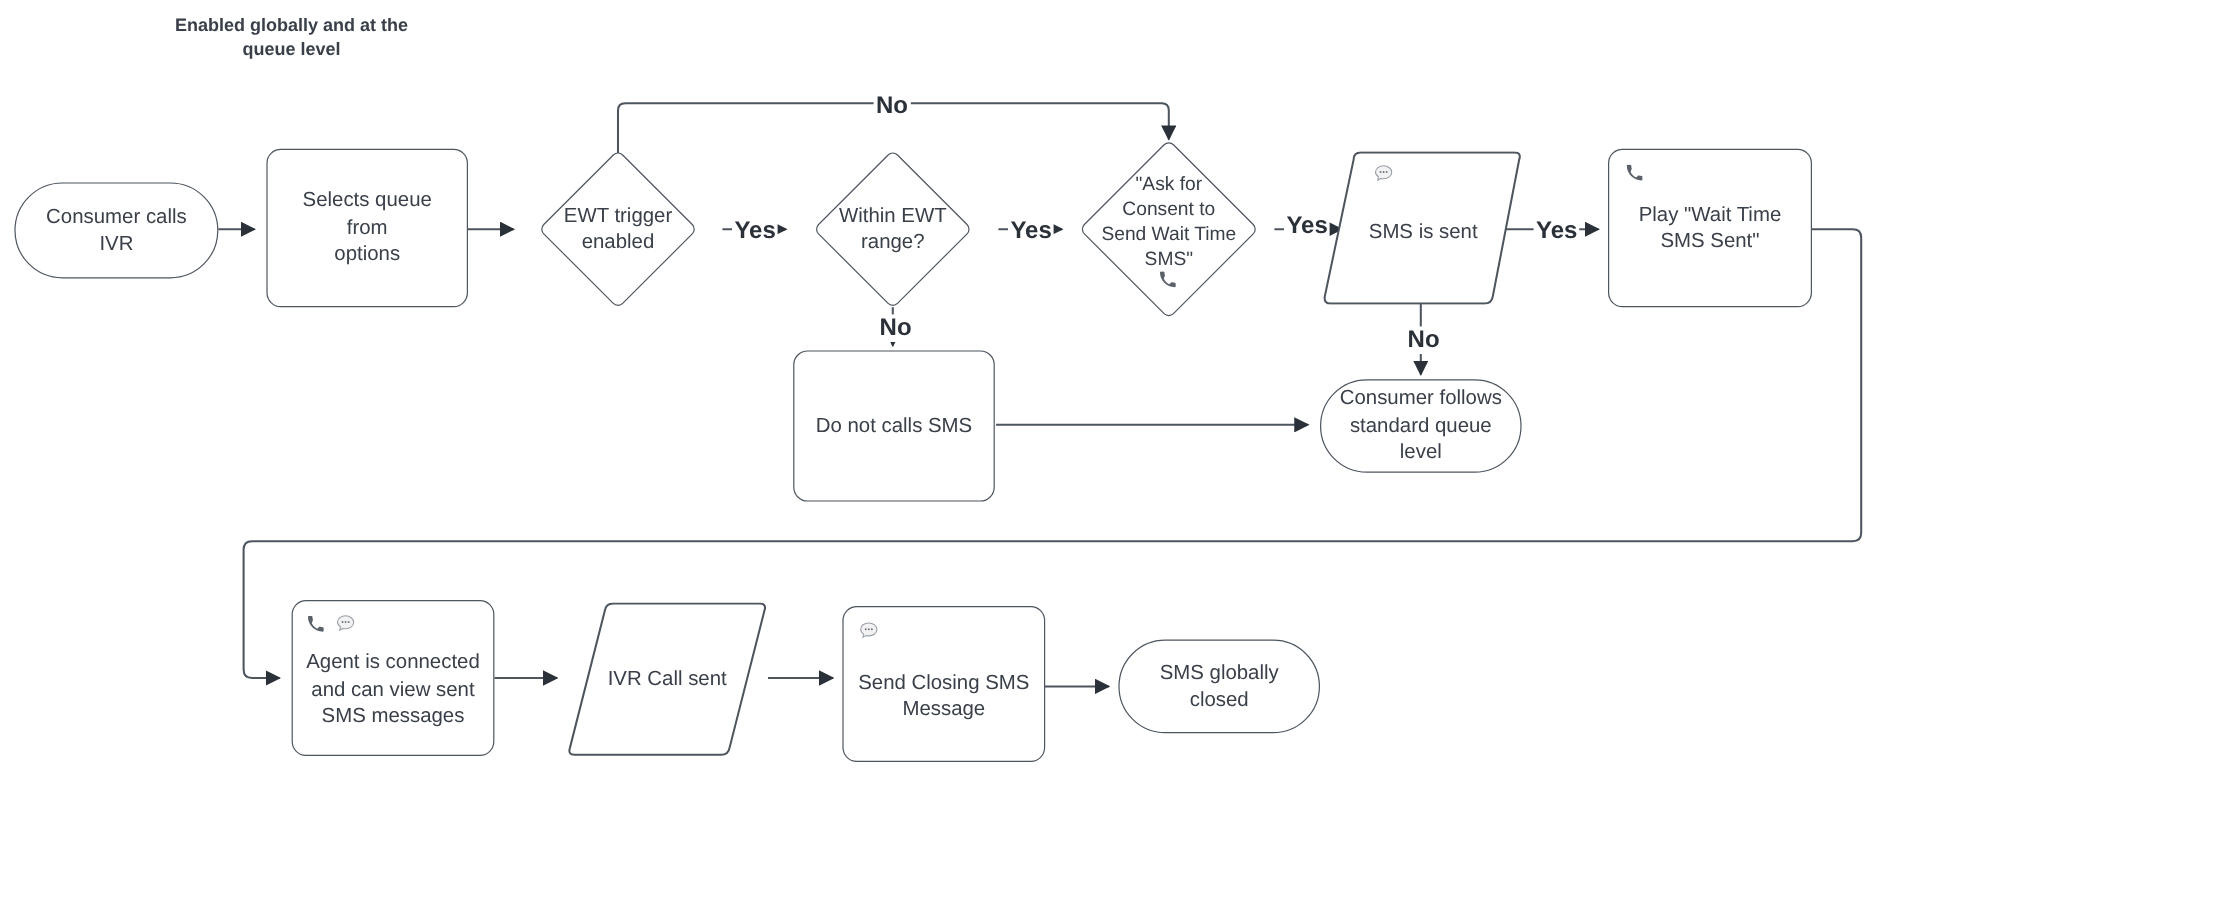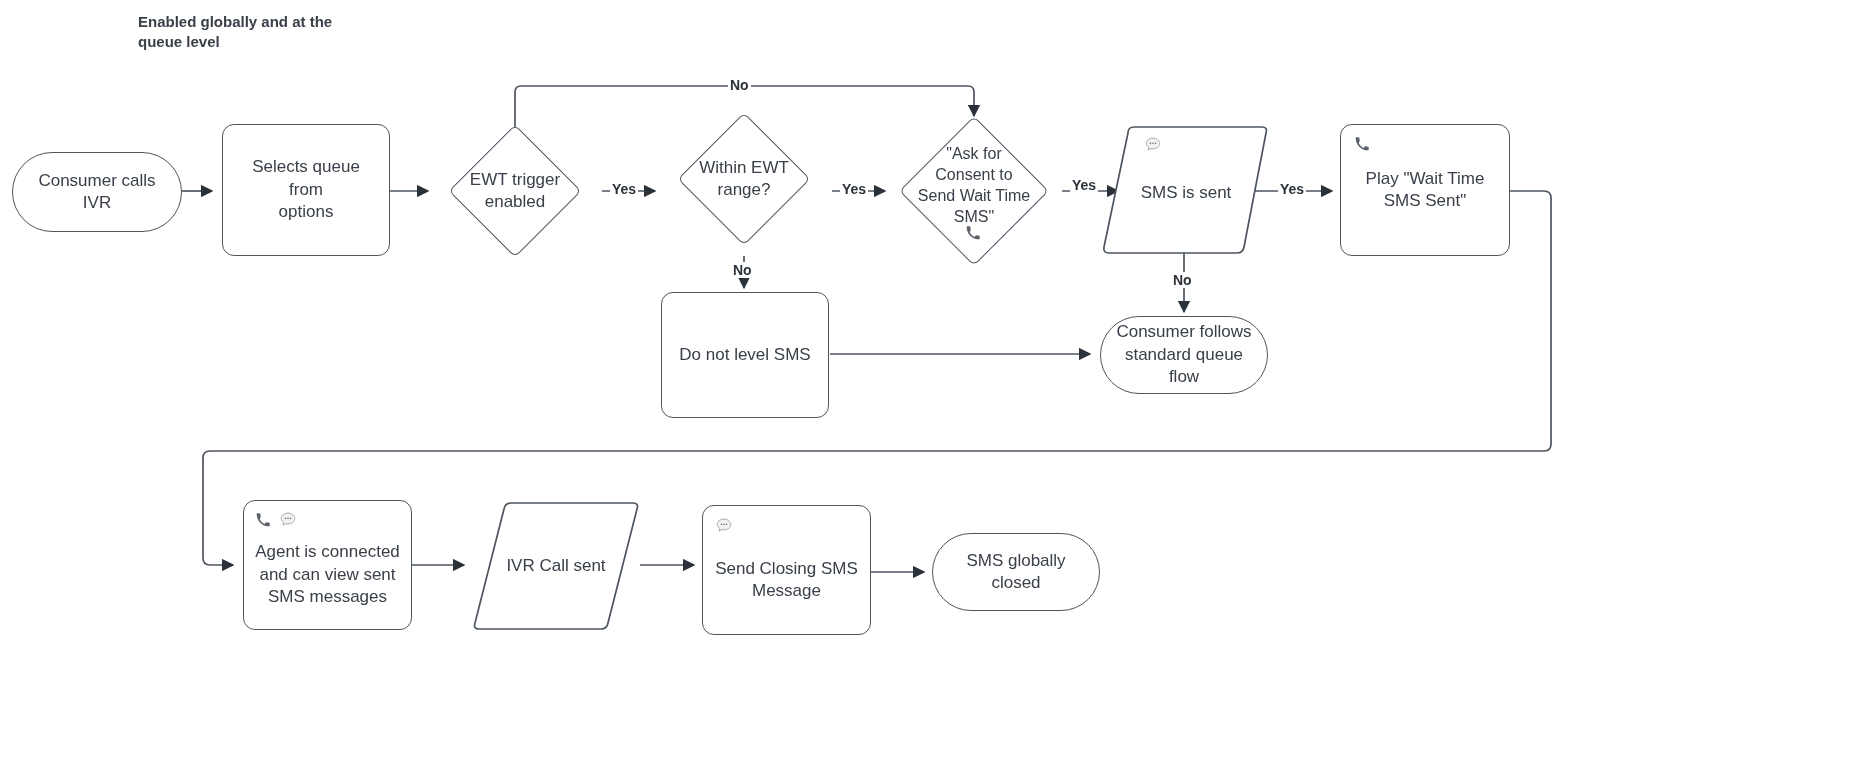--- a/index.html
+++ b/index.html
@@ -87,34 +87,34 @@
   .badge-row {
     position: absolute;
     display: flex;
     gap: 9px;
     align-items: center;
     z-index: 3;
   }
   .badge-row svg { display: block; }
   .edge-label {
     position: absolute;
-    font-size: 14px;
+    font-size: 20px;
     font-weight: bold;
     color: #2b3138;
     background: #ffffff;
     padding: 0 2px;
     white-space: nowrap;
     z-index: 4;
   }
   .title {
     position: absolute;
     font-size: 15px;
     font-weight: bold;
     color: #3a4049;
-    text-align: left;
+    text-align: center;
     line-height: 1.35;
     white-space: pre-line;
   }
 </style>
 </head>
 <body>
 
 <div id="canvas">
 
   <svg id="edges" viewBox="0 0 1858 768" width="1858" height="768">
@@ -165,21 +165,21 @@
     <span class="lbl">Selects queue from
 options</span>
   </div>
 
   <div class="node n-decision" style="left:428px; top:126px; width:174px; height:130px;">
     <div class="dia" style="width:92px; height:92px;"></div>
     <span class="lbl">EWT trigger
 enabled</span>
   </div>
 
-  <div class="node n-decision" style="left:657px; top:114px; width:174px; height:130px;">
+  <div class="node n-decision" style="left:657px; top:126px; width:174px; height:130px;">
     <div class="dia" style="width:92px; height:92px;"></div>
     <span class="lbl">Within EWT
 range?</span>
   </div>
 
   <div class="node n-decision" style="left:886px; top:118px; width:176px; height:146px; font-size:16px;">
     <div class="dia" style="width:104px; height:104px;"></div>
     <span class="lbl" style="padding:0 2px; position:relative; top:-6px;">"Ask for
 Consent to
 Send Wait Time
@@ -210,26 +210,26 @@
     <span class="lbl">Play "Wait Time
 SMS Sent"</span>
     <span class="badge-row" style="left:14px; top:12px;">
       <svg width="14" height="14" viewBox="0 0 24 24" fill="#5b6169">
         <path d="M6.6 10.8c1.7 3.4 4.5 6.1 7.9 7.9l2.6-2.6c.3-.3.8-.4 1.2-.3 1.3.4 2.7.7 4.1.7.6 0 1.1.5 1.1 1.1v4.2c0 .6-.5 1.1-1.1 1.1C10.6 22.9 1.1 13.4 1.1 1.6 1.1 1 1.6.5 2.2.5h4.2c.6 0 1.1.5 1.1 1.1 0 1.4.2 2.8.7 4.1.1.4 0 .9-.3 1.2L6.6 10.8z"></path>
       </svg>
     </span>
   </div>
 
   <div class="node n-process" style="left:661px; top:292px; width:168px; height:126px;">
-    <span class="lbl">Do not level SMS</span>
+    <span class="lbl">Do not calls SMS</span>
   </div>
 
   <div class="node n-terminator" style="left:1100px; top:316px; width:168px; height:78px;">
     <span class="lbl">Consumer follows
-standard queue flow</span>
+standard queue level</span>
   </div>
 
   <div class="node n-process" style="left:243px; top:500px; width:169px; height:130px;">
     <span class="lbl" style="position:relative; top:10px;">Agent is connected
 and can view sent
 SMS messages</span>
     <span class="badge-row" style="left:12px; top:10px;">
       <span>
         <svg width="14" height="14" viewBox="0 0 24 24" fill="#5b6169">
           <path d="M6.6 10.8c1.7 3.4 4.5 6.1 7.9 7.9l2.6-2.6c.3-.3.8-.4 1.2-.3 1.3.4 2.7.7 4.1.7.6 0 1.1.5 1.1 1.1v4.2c0 .6-.5 1.1-1.1 1.1C10.6 22.9 1.1 13.4 1.1 1.6 1.1 1 1.6.5 2.2.5h4.2c.6 0 1.1.5 1.1 1.1 0 1.4.2 2.8.7 4.1.1.4 0 .9-.3 1.2L6.6 10.8z"></path>

